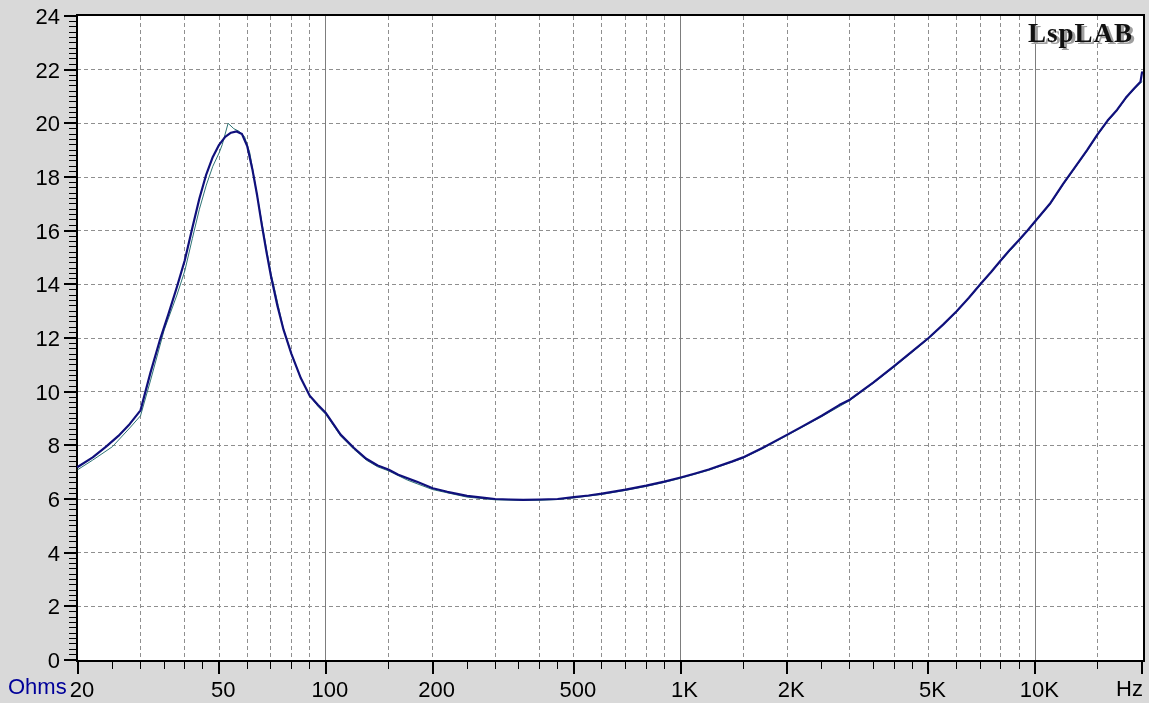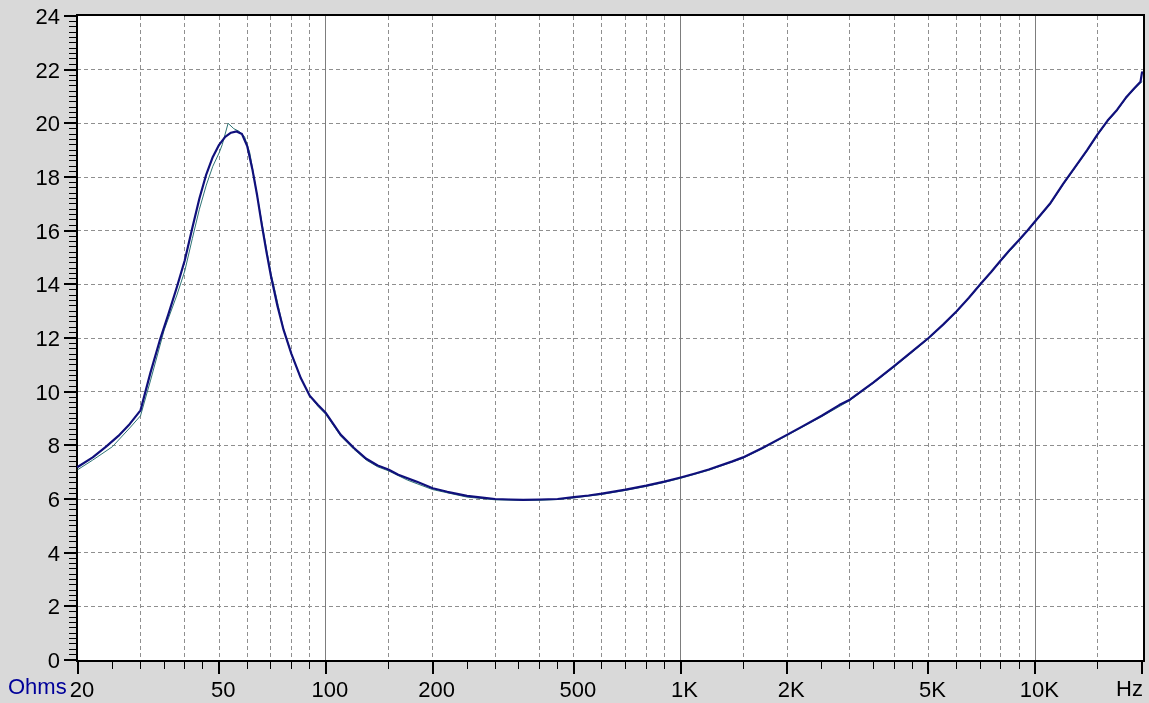--- a/index.html
+++ b/index.html
@@ -269,15 +269,16 @@
         <line x1="1035.2346948711747" x2="1035.2346948711747" y1="661" y2="674" stroke="#000000" stroke-width="2" shape-rendering="crispEdges"></line>
         <text x="1039.2346948711747" y="697" text-anchor="middle" font-size="22" fill="#000000">10K</text>
         <line x1="1142" x2="1142" y1="661" y2="674" stroke="#000000" stroke-width="2" shape-rendering="crispEdges"></line>
       </g>
       <rect x="77" y="15" width="1067" height="646" fill="none" stroke="#000000" stroke-width="2" shape-rendering="crispEdges"></rect>
       <g>
         <polyline points="78.0,469.5 92.7,460.1 112.4,446.7 129.8,427.9 140.5,415.8 150.4,380.9 164.2,329.9 176.9,295.1 184.8,270.9 192.3,238.7 199.4,209.2 206.3,185.1 212.8,166.3 219.1,152.9 222.2,144.8 228.1,123.3 233.8,128.7 239.3,131.4 244.6,136.8 249.8,152.9 257.2,195.8 261.9,222.6 266.5,249.4 271.0,273.6 275.3,292.4 283.6,329.9 291.5,354.1 300.9,378.3 309.7,395.7 318.0,406.4 325.9,414.5 340.6,435.9 354.0,449.4 366.3,460.1 377.7,466.8 388.4,470.8 407.6,480.2 432.7,489.6 467.0,497.1 495.1,499.8 518.9,500.3 539.4,500.3 557.6,499.5 573.8,497.9 601.9,494.4 625.6,490.4 646.2,486.4 664.3,482.4 680.6,478.3 708.7,470.3 743.0,458.2 762.3,448.8 787.3,435.4 821.7,416.6 849.8,400.5 873.5,383.1 894.1,367.0 912.2,352.2 928.5,338.8 956.6,312.0 980.3,285.1 1000.9,261.0 1019.0,240.9 1035.2,222.1 1049.9,204.6 1063.3,184.5 1075.6,167.1 1087.1,151.0 1097.7,134.9 1107.6,121.5 1117.0,110.7 1125.8,98.6 1134.1,89.3 1142.0,81.7" fill="none" stroke="#2e7474" stroke-width="1" stroke-linejoin="round" stroke-linecap="round"></polyline>
         <polyline points="78.0,466.8 92.7,457.4 106.1,446.7 118.4,435.9 129.8,423.9 140.5,410.4 150.4,372.9 159.7,340.7 168.5,313.9 176.9,287.0 184.8,260.2 192.3,228.0 199.4,198.5 206.3,174.3 212.8,156.9 219.1,144.8 225.2,136.8 231.0,132.7 236.6,131.4 242.0,134.1 247.2,146.1 252.3,168.9 257.2,195.8 261.9,225.3 266.5,252.1 271.0,276.3 277.4,305.8 283.6,329.9 291.5,354.1 300.9,378.3 309.7,395.7 318.0,405.1 325.9,413.1 340.6,434.6 354.0,448.0 366.3,458.8 377.7,465.5 388.4,469.5 398.3,474.8 416.4,481.6 432.7,488.3 447.3,491.8 467.0,495.8 484.5,497.9 495.1,499.0 509.8,499.5 523.2,499.8 539.4,499.5 557.6,499.0 573.8,497.1 588.5,495.5 601.9,493.6 625.6,489.6 646.2,485.6 664.3,481.6 680.6,477.5 695.2,473.5 708.7,469.5 732.4,461.4 743.0,457.4 762.3,448.0 787.3,434.6 802.0,426.6 821.7,415.8 839.2,405.1 849.8,399.7 873.5,382.3 894.1,366.2 912.2,351.4 928.5,338.0 943.1,324.6 956.6,311.2 968.9,297.8 980.3,284.3 990.9,272.3 1000.9,260.2 1010.2,249.4 1019.0,240.1 1027.3,230.7 1035.2,221.3 1049.9,203.8 1063.3,183.7 1075.6,166.3 1087.1,150.2 1097.7,134.1 1107.6,120.6 1117.0,109.9 1125.8,97.8 1134.1,88.4 1140.5,81.7 1142.0,72.4" fill="none" stroke="#10107c" stroke-width="2.2" stroke-linejoin="round" stroke-linecap="round"></polyline>
       </g>
     </svg>
+  <div class="brand">LspLAB</div>
   <div class="y-unit">Ohms</div>
   <div class="x-unit">Hz</div>
 </div>
 
 </body></html>

